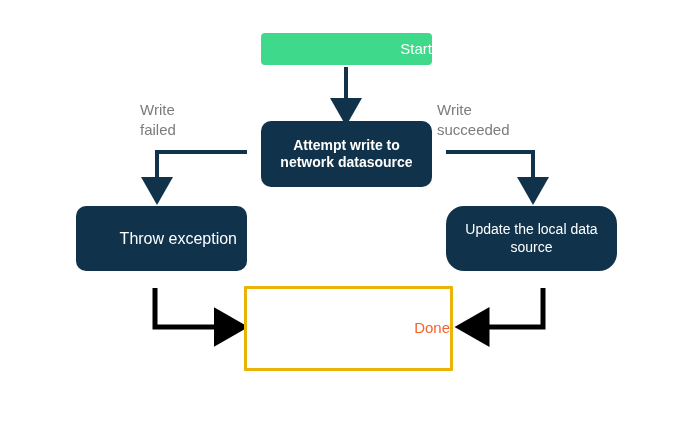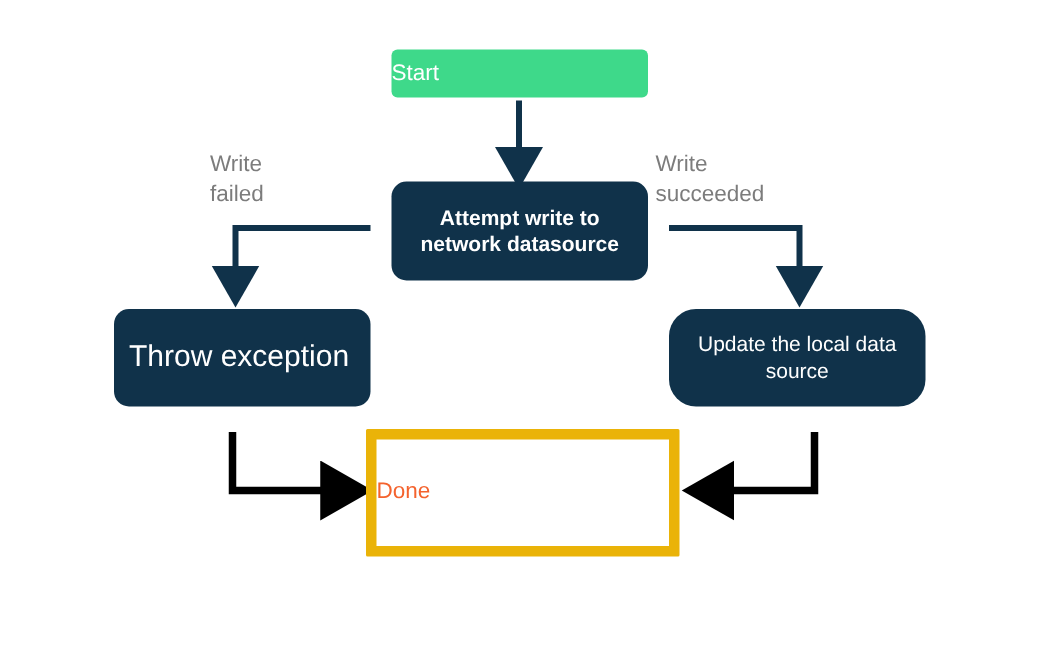--- a/index.html
+++ b/index.html
@@ -14,21 +14,21 @@
     position: relative;
     width: 692px;
     height: 437px;
     background: #ffffff;
     overflow: hidden;
   }
   .node {
     position: absolute;
     display: flex;
     align-items: center;
-    justify-content: flex-start;
+    justify-content: flex-end;
     text-align: center;
     box-sizing: border-box;
     line-height: 1.25;
   }
   .node-start {
     left: 261px;
     top: 33px;
     width: 171px;
     height: 32px;
     background: #3ed98a;
@@ -49,41 +49,41 @@
     font-weight: bold;
   }
   .node-throw {
     left: 76px;
     top: 206px;
     width: 171px;
     height: 65px;
     background: #10324a;
     border-radius: 10px;
     color: #ffffff;
-    font-size: 20px;
+    font-size: 16px;
     padding: 0 10px;
   }
   .node-update {
     left: 446px;
     top: 206px;
     width: 171px;
     height: 65px;
     background: #10324a;
     border-radius: 18px;
     color: #ffffff;
     font-size: 14px;
     padding: 0 10px;
   }
   .node-done {
     left: 244px;
     top: 286px;
     width: 209px;
     height: 85px;
     background: #ffffff;
-    border: 7px solid #eab308;
+    border: 3px solid #eab308;
     border-radius: 1px;
     color: #f4632e;
     font-size: 15px;
   }
   .edge-label {
     position: absolute;
     color: #7c7c7c;
     font-size: 15px;
     text-align: left;
     line-height: 1.3;

